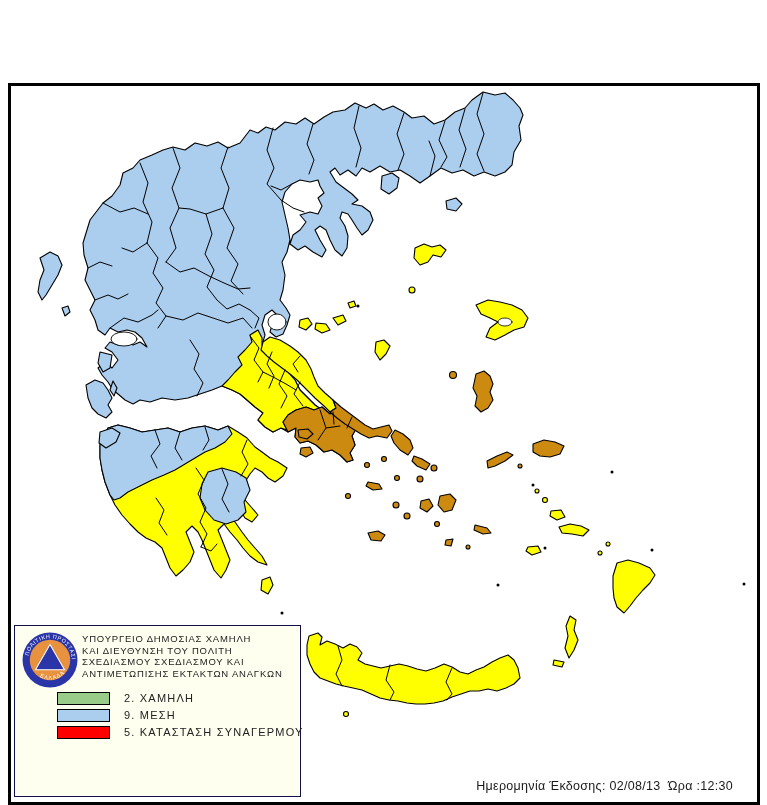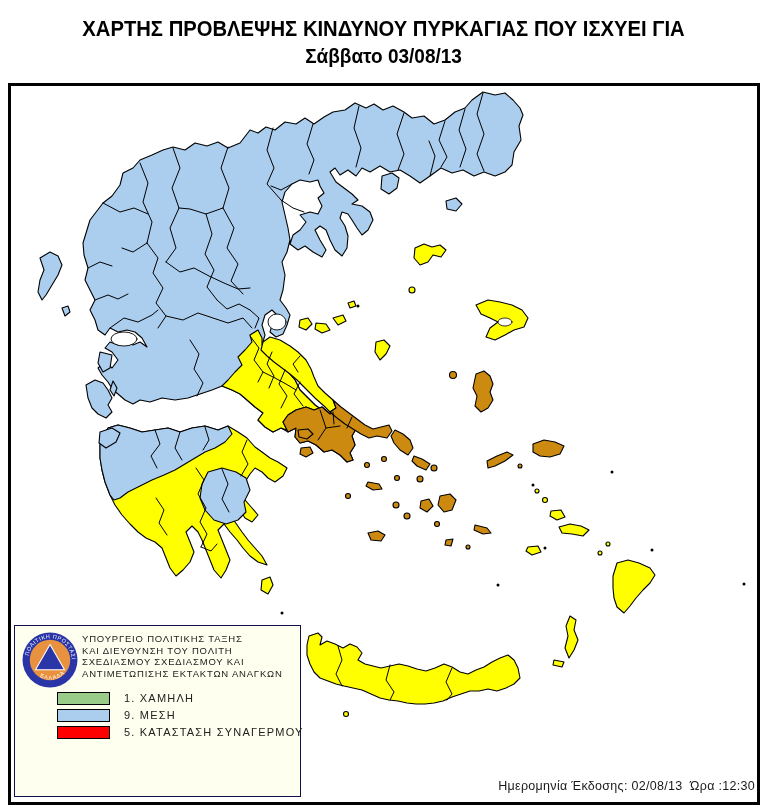--- a/index.html
+++ b/index.html
@@ -16,32 +16,28 @@
   #legend{position:absolute;left:3px;top:539px;width:287px;height:172px;background:#FFFFEF;
           border:1px solid #10104a;box-sizing:border-box;padding:5px 6px 4px 6px;color:#222;}
   #legend .toprow{display:flex;align-items:flex-start;}
   #logo{width:56px;height:56px;flex:0 0 56px;margin:1px 4px 0 1px;}
   #agency{font-size:9.5px;line-height:11.5px;letter-spacing:.8px;margin-top:2px;color:#222;}
   #cats-heading{font-size:11.5px;letter-spacing:2.5px;margin:8px 0 6px 34px;color:#222;}
   .lrow{display:flex;align-items:center;margin:3px 0 0 36px;height:14px;}
   .swatch{width:53px;height:13px;border:1px solid #000;box-sizing:border-box;margin-right:14px;flex:0 0 53px;}
   .llabel{font-size:11px;letter-spacing:1.2px;white-space:nowrap;}
   
-  #footer{position:absolute;right:2px;bottom:6px;text-align:right;color:#1a1a1a;
+  #footer{position:absolute;right:24px;bottom:6px;text-align:right;color:#1a1a1a;
           font-size:12.5px;line-height:19px;letter-spacing:.3px;}
 </style>
 </head>
 <body>
 
 <div id="canvas">
 
-  <div id="title">
-    <div class="t1">ΧΑΡΤΗΣ ΠΡΟΒΛΕΨΗΣ ΚΙΝΔΥΝΟΥ ΠΥΡΚΑΓΙΑΣ ΠΟΥ ΙΣΧΥΕΙ ΓΙΑ</div>
-    <div class="t2">Σάββατο 03/08/13</div>
-  </div>
 
   <div id="mapframe">
     <svg id="mapsvg" width="746" height="716" viewBox="11 86 746 716" xmlns="http://www.w3.org/2000/svg">
       <g stroke="#000" stroke-width="1.1" stroke-linejoin="round" stroke-linecap="round">
 
         <path d="M83,243 L90,220 103,203 112,196 120,185 123,173 133,168 140,160 152,155 163,150 173,147 185,150 195,143 207,146 218,142 228,148 240,143 250,130 258,133 266,127 275,130 285,122 296,124 305,118 314,124 324,117 333,112 345,110 355,103 366,108 374,104 383,110 393,106 404,112 412,118 424,116 434,124 445,120 455,112 465,108 472,100 483,92 495,95 505,93 513,100 520,108 523,115 519,126 521,140 514,152 512,165 505,172 495,176 484,172 474,176 463,170 452,173 441,168 430,176 420,183 410,176 400,170 390,172 380,166 370,172 362,168 356,176 348,170 340,175 335,168 330,172 336,182 344,188 352,194 358,200 352,204 362,206 370,212 373,220 368,230 362,235 357,228 352,220 348,214 342,212 340,218 345,226 348,236 347,248 342,256 335,250 330,240 326,230 320,226 315,230 320,240 326,250 322,257 313,252 305,246 298,250 290,244 293,235 300,230 306,222 300,215 310,212 318,214 322,206 318,198 324,193 320,186 318,180 310,182 300,180 292,184 285,192 282,202 285,215 288,228 290,240 287,252 282,262 285,275 283,290 280,300 286,308 290,315 287,325 283,334 276,337 270,332 273,322 277,315 272,310 265,315 262,325 265,335 262,345 268,350 273,358 280,365 288,372 295,380 300,390 308,398 315,405 322,410 330,414 338,410 345,414 352,420 357,427 352,436 355,445 350,453 353,460 347,462 340,455 332,450 324,452 316,445 308,441 300,443 295,437 296,428 288,432 281,428 273,432 265,427 258,420 263,413 255,407 247,400 240,394 232,390 222,386 212,390 200,394 188,398 175,400 162,398 150,402 140,400 133,404 125,400 118,394 113,390 108,382 102,375 98,368 105,362 112,368 118,360 112,352 105,348 110,342 118,345 125,340 133,345 140,342 147,347 142,338 135,332 127,330 118,332 110,328 105,335 98,330 95,320 90,310 95,300 90,290 85,280 88,268 84,255 Z" fill="#ABCDEE"></path>
 
         <ellipse cx="124" cy="339" rx="13" ry="7" fill="#FFFFFF" stroke-width="0.9"></ellipse>
         <ellipse cx="277" cy="322" rx="9" ry="8" fill="#FFFFFF" stroke-width="0.9"></ellipse>
 
@@ -216,29 +212,29 @@
           <circle cx="27" cy="27" r="19.5" fill="#E8923F"></circle>
           <polygon points="27,12 13,36.5 41,36.5" stroke="#FFFFFF" stroke-width="1" fill="#2A35A8"></polygon>
           <text font-size="5.2" letter-spacing="0.6" font-family="Liberation Sans, sans-serif" fill="#FFFFFF">
             <textPath href="#arcTop" startOffset="6%">ΠΟΛΙΤΙΚΗ ΠΡΟΣΤΑΣΙΑ</textPath>
           </text>
           <text font-size="5.2" letter-spacing="1" font-family="Liberation Sans, sans-serif" fill="#FFFFFF">
             <textPath href="#arcBot" startOffset="28%">ΕΛΛΑΔΑ</textPath>
           </text>
         </svg>
         <div id="agency">
-          <div>ΥΠΟΥΡΓΕΙΟ ΠΟΛΙΤΙΚΗΣ ΤΑΞΗΣ</div>
+          <div>ΥΠΟΥΡΓΕΙΟ ΔΗΜΟΣΙΑΣ ΧΑΜΗΛΗ</div>
           <div>ΚΑΙ ΔΙΕΥΘΥΝΣΗ ΤΟΥ ΠΟΛΙΤΗ</div>
           <div>ΣΧΕΔΙΑΣΜΟΥ ΣΧΕΔΙΑΣΜΟΥ ΚΑΙ</div>
           <div>ΑΝΤΙΜΕΤΩΠΙΣΗΣ ΕΚΤΑΚΤΩΝ ΑΝΑΓΚΩΝ</div>
         </div>
       </div>
       <div class="lrow">
         <div class="swatch" style="background-color: rgb(153, 204, 136);"></div>
-        <div class="llabel">1. ΧΑΜΗΛΗ</div>
+        <div class="llabel">2. ΧΑΜΗΛΗ</div>
       </div>
       <div class="lrow">
         <div class="swatch" style="background-color: rgb(171, 205, 238);"></div>
         <div class="llabel">9. ΜΕΣΗ</div>
       </div>
       <div class="lrow">
         <div class="swatch" style="background-color: rgb(255, 0, 0);"></div>
         <div class="llabel">5. ΚΑΤΑΣΤΑΣΗ ΣΥΝΑΓΕΡΜΟΥ</div>
       </div>
 

